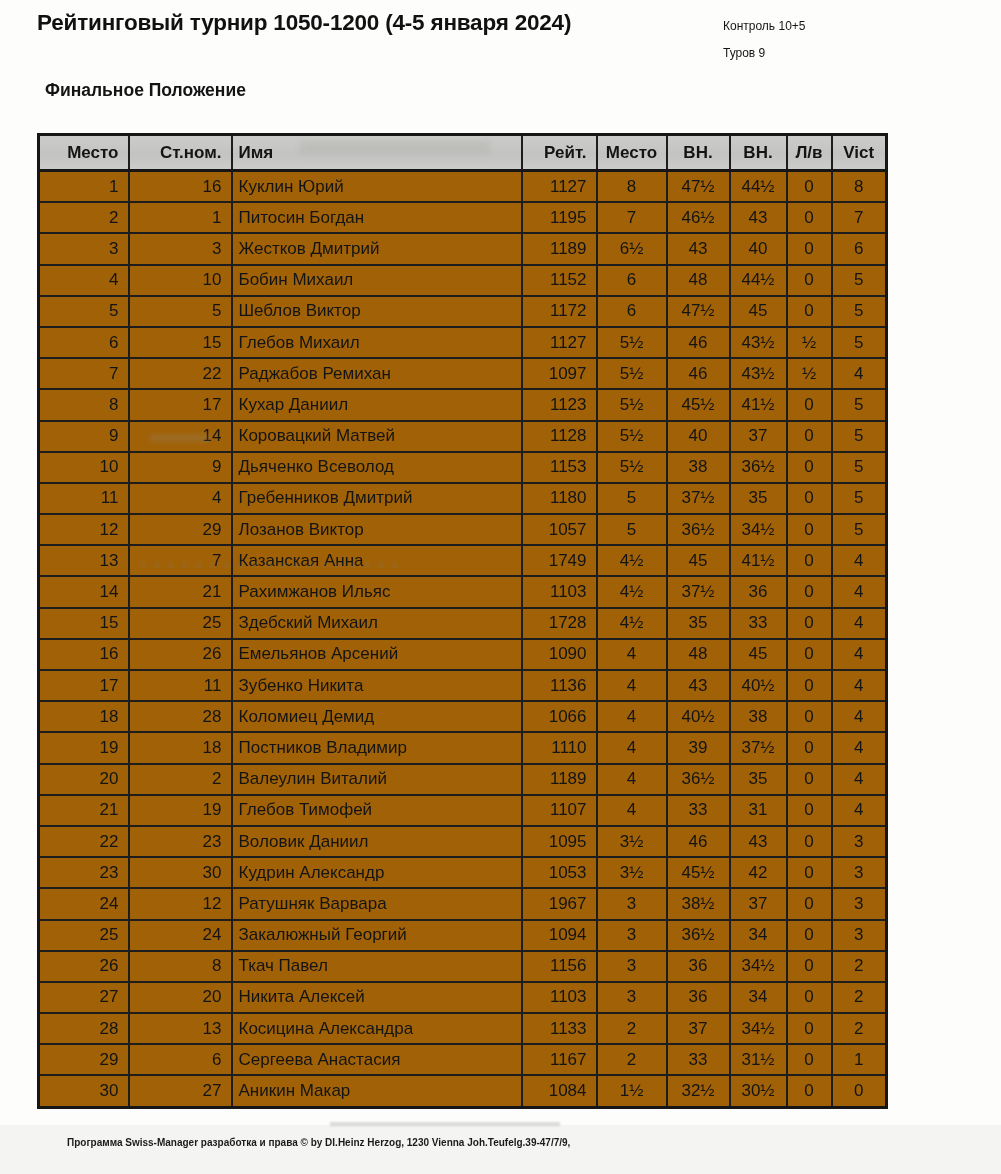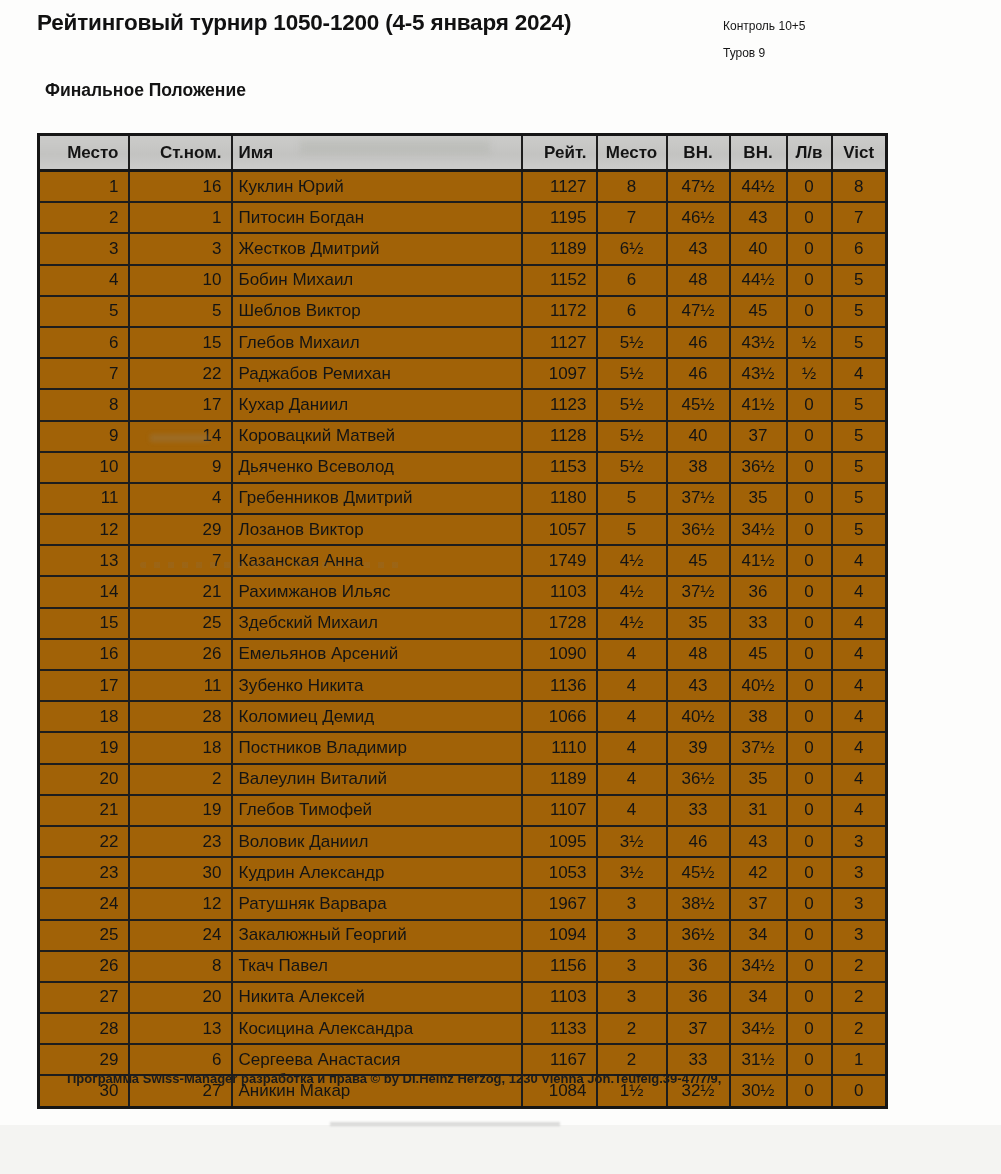--- a/index.html
+++ b/index.html
@@ -51,22 +51,22 @@
     height: 31px;
     font-weight: 700;
     background: linear-gradient(180deg, #cbcbc9 0%, #c3c3c1 55%, #cccccb 100%);
     border-bottom: 3px solid #161616;
   }
   table.standings td { height: 27.2px; font-weight: 400; }
   .al-right  { text-align: right;  padding-right: 9px; }
   .al-left   { text-align: left;   padding-left: 6px; }
   .al-center { text-align: center; }
   .footer {
-    position: absolute; left: 37px; top: 1068px;
-    font-size: 13px; font-weight: 600;
+    position: absolute; left: 37px; top: 1132px;
+    font-size: 10px; font-weight: 600;
     color: #1b1b1b;
     padding-left: 30px;
   }
   .footer p { margin: 0 0 13px 0; line-height: 21px; }
   
   .artifact { position: absolute; pointer-events: none; }
   .a1 { left: 140px; top: 562px; width: 260px; height: 6px;
         background: repeating-linear-gradient(90deg, rgba(120,120,120,.25) 0 6px, rgba(0,0,0,0) 6px 14px);
         opacity: .5; border-radius: 3px; }
   .a2 { left: 150px; top: 434px; width: 60px; height: 8px;

